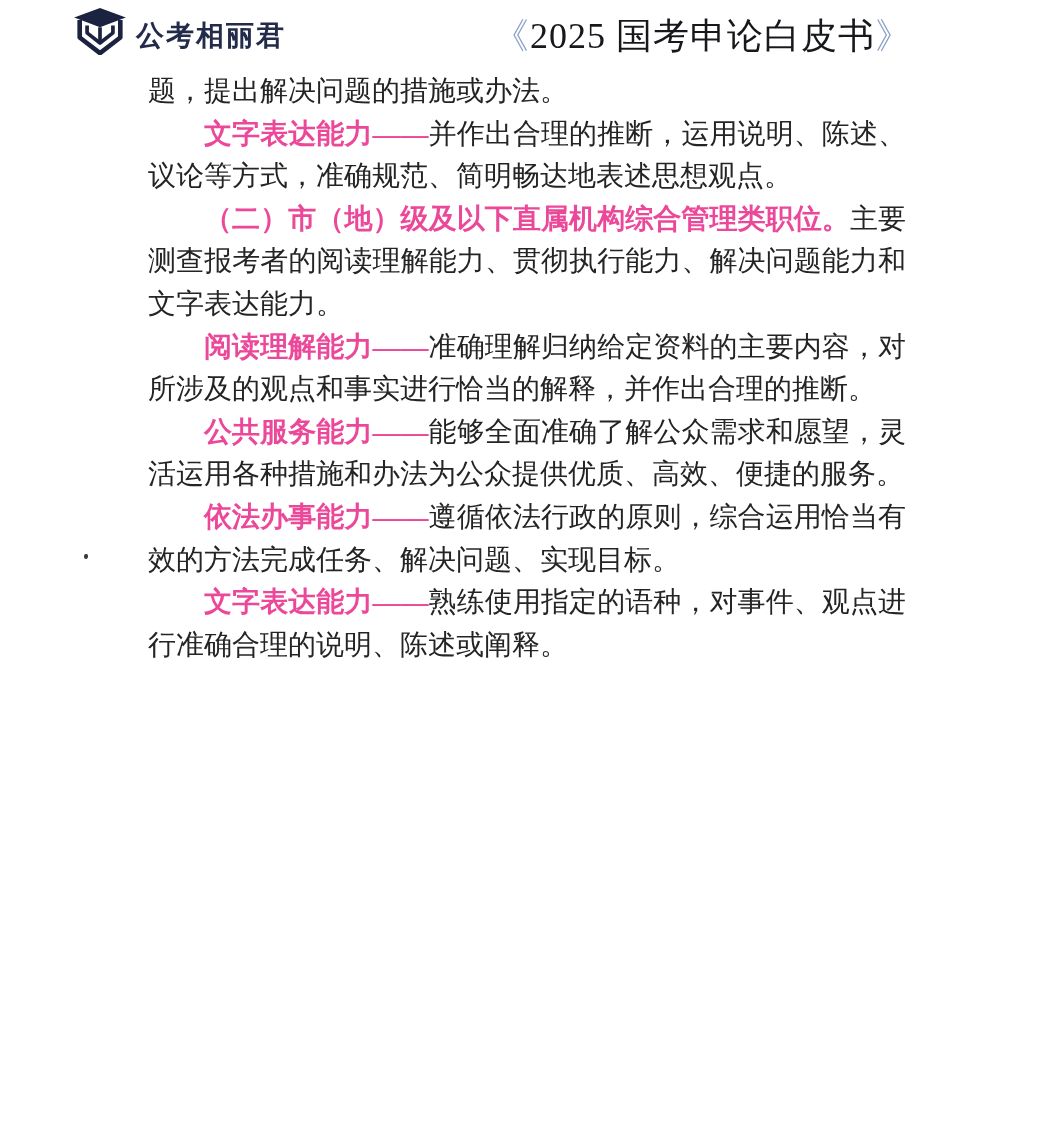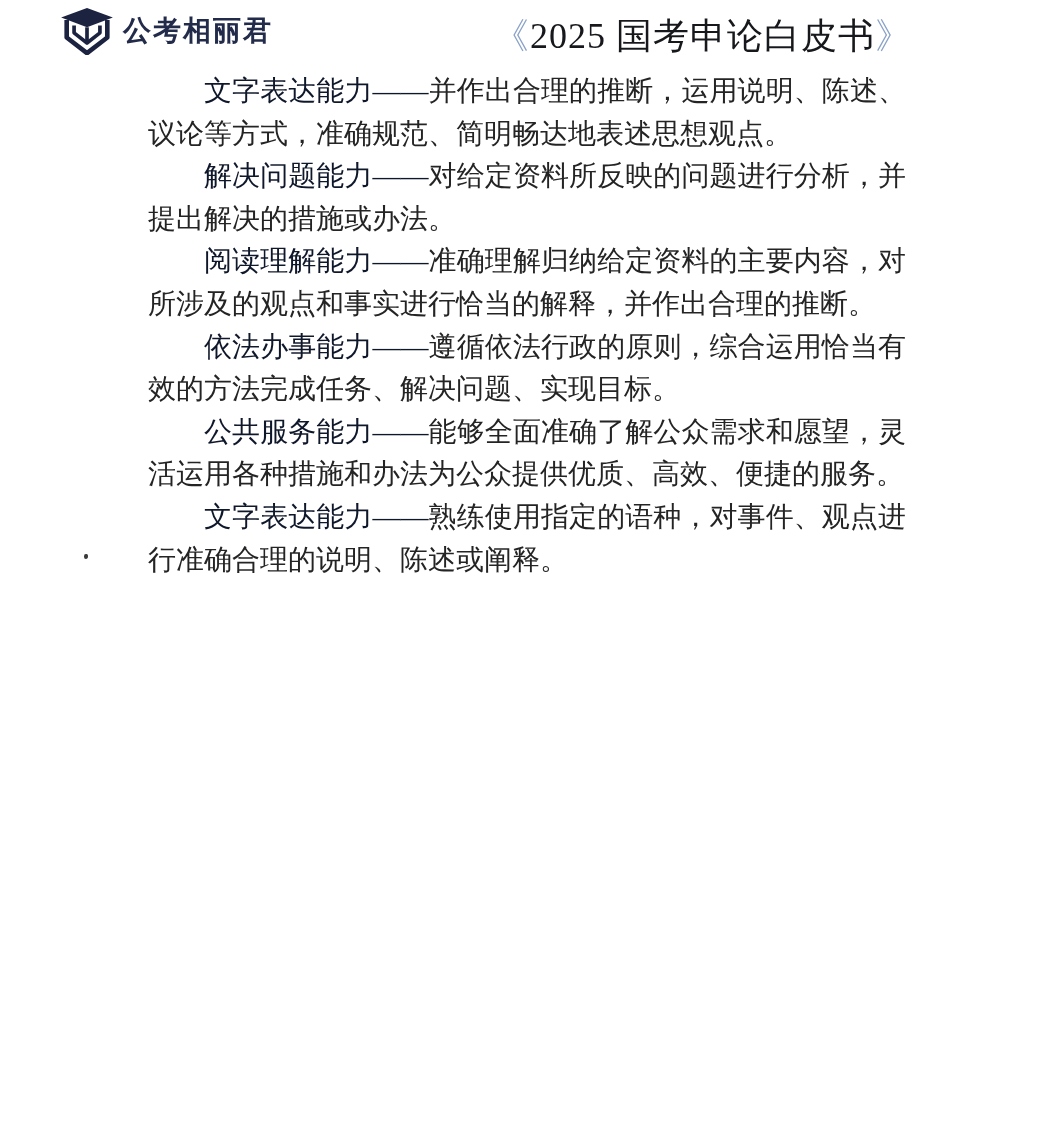--- a/index.html
+++ b/index.html
@@ -1,22 +1,22 @@
 <!DOCTYPE html>
 <html><head>
 <meta charset="utf-8">
 <style>
   * { margin: 0; padding: 0; box-sizing: border-box; }
   html, body { width: 1052px; height: 1142px; background: #ffffff; overflow: hidden; }
   body { font-family: "Liberation Serif", serif; color: #1f1f1f; position: relative; }
 
   
   .brand {
-    position: absolute; left: 59px; top: 7px;
-    display: flex; align-items: center; gap: 8px;
+    position: absolute; left: 72px; top: 7px;
+    display: flex; align-items: flex-end; gap: 8px;
   }
   .brand svg { display: block; }
   .brand-name {
     font-family: "Liberation Sans", sans-serif;
     font-weight: 800; font-size: 28px; letter-spacing: 2px;
     color: #232b4a;
   }
   .doc-title {
     position: absolute; top: 12px; right: 140px;
     font-size: 36px; white-space: nowrap; color: #17181c;
@@ -26,21 +26,21 @@
 
   
   .page-body {
     position: absolute; left: 148px; top: 70px; width: 758px;
     font-size: 28px; line-height: 42.6px;
     text-align: justify; text-justify: inter-ideograph;
     color: #242424;
   }
   .page-body p { text-indent: 2em; }
   .page-body p.no-indent { text-indent: 0; }
-  .page-body b { font-weight: 400; color: #0f172a; }
+  .page-body b { font-weight: 700; color: #ec4899; }
 
   
   .speck {
     position: absolute; left: 84px; top: 554px;
     width: 4px; height: 5px; background: #3a3a3a; border-radius: 50% 40% 60% 50%;
   }
 </style>
 </head>
 <body>
 
@@ -54,32 +54,33 @@
     </svg>
   </span>
   <span class="brand-name">公考相丽君</span>
 </div>
 
 <div class="doc-title">
   <span class="mark">《</span><span>2025 国考申论白皮书</span><span class="mark">》</span>
 </div>
 
 <div class="page-body">
+  <p class="no-indent"><b></b><span>题，提出解决问题的措施或办法。</span></p>
 
   <p><b>文字表达能力——</b><span>并作出合理的推断，运用说明、陈述、议论等方式，准确规范、简明畅达地表述思想观点。</span></p>
 
+  <p><b>（二）市（地）级及以下直属机构综合管理类职位。</b><span>主要测查报考者的阅读理解能力、贯彻执行能力、解决问题能力和文字表达能力。</span></p>
 
 
 
-  <p><b>解决问题能力——</b><span>对给定资料所反映的问题进行分析，并提出解决的措施或办法。</span></p>
 
 
 
   <p><b>阅读理解能力——</b><span>准确理解归纳给定资料的主要内容，对所涉及的观点和事实进行恰当的解释，并作出合理的推断。</span></p>
 
+  <p><b>公共服务能力——</b><span>能够全面准确了解公众需求和愿望，灵活运用各种措施和办法为公众提供优质、高效、便捷的服务。</span></p>
+
   <p><b>依法办事能力——</b><span>遵循依法行政的原则，综合运用恰当有效的方法完成任务、解决问题、实现目标。</span></p>
-
-  <p><b>公共服务能力——</b><span>能够全面准确了解公众需求和愿望，灵活运用各种措施和办法为公众提供优质、高效、便捷的服务。</span></p>
 
   <p><b>文字表达能力——</b><span>熟练使用指定的语种，对事件、观点进行准确合理的说明、陈述或阐释。</span></p>
 </div>
 
 <div class="speck"></div>
 
 </body></html>

